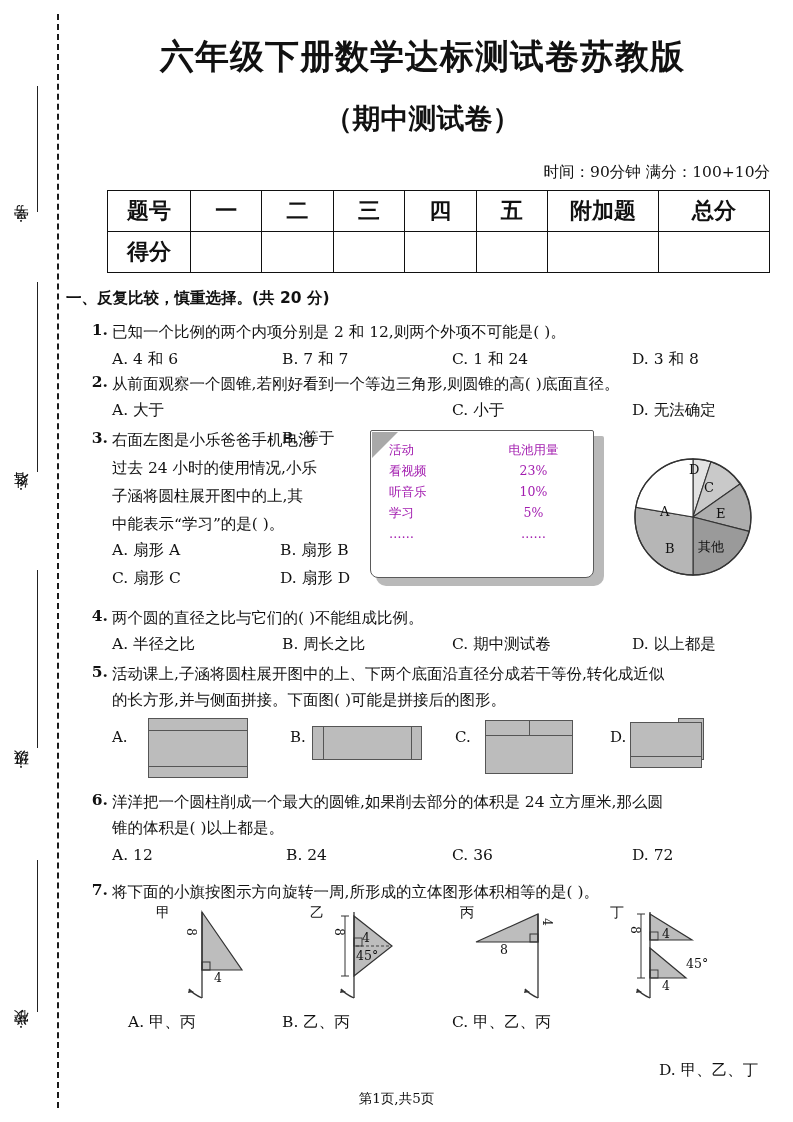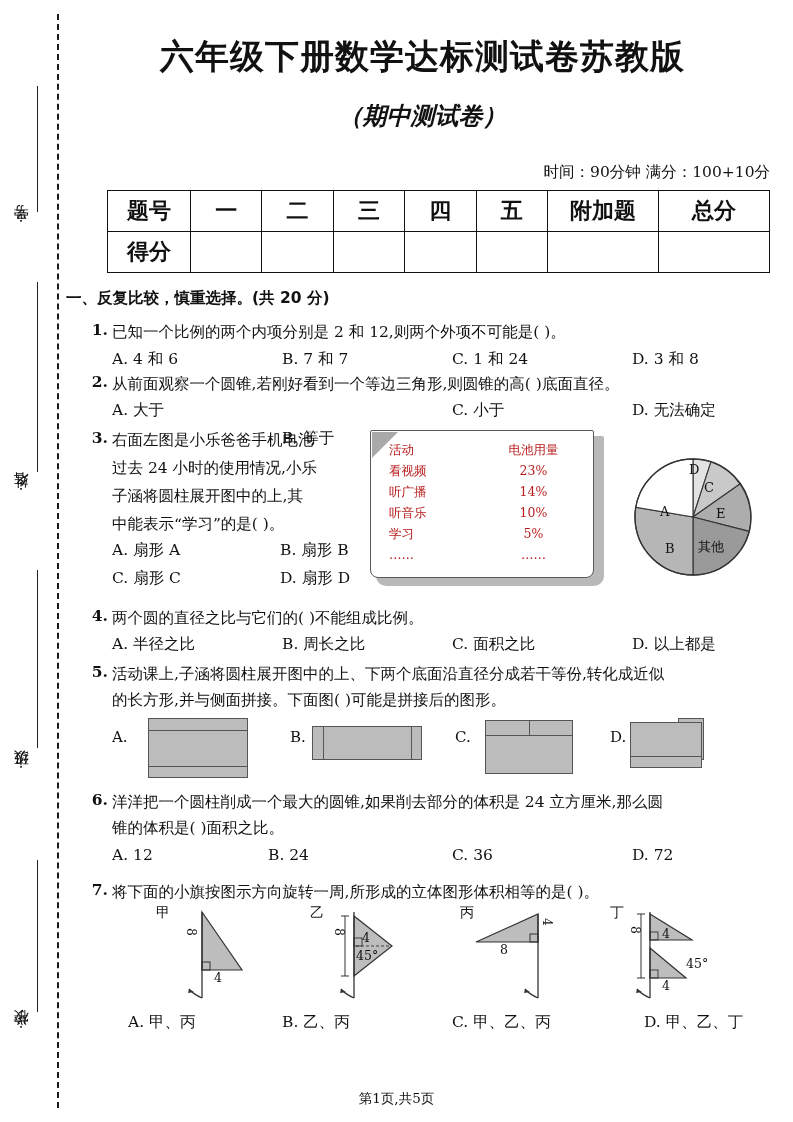--- a/index.html
+++ b/index.html
@@ -52,24 +52,23 @@
     font-size: 34px;
     font-weight: bold;
     letter-spacing: 1px;
     font-family: "DejaVu Serif", "Liberation Serif", serif;
   }
   .doc-subtitle {
     position: absolute;
     left: 70px; right: 18px;
     top: 100px;
     text-align: center;
-    font-size: 24px;
+    font-size: 28px;
     font-weight: bold;
     font-family: "DejaVu Serif", "Liberation Serif", serif;
-    font-style: italic;
   }
   .exam-meta {
     position: absolute;
     right: 23px;
     top: 162px;
     font-size: 15.5px;
     font-family: "DejaVu Serif", "Liberation Serif", serif;
     white-space: nowrap;
   }
 
@@ -164,21 +163,21 @@
     position: absolute;
     left: 12px; top: 8px;
     width: 198px;
     border-collapse: collapse;
   }
   .bt-table td {
     font-size: 12.5px;
     font-family: "DejaVu Serif", "Liberation Serif", serif;
     height: 19px;
     line-height: 19px;
-    color: #b91c1c;
+    color: #a21caf;
   }
   .bt-table td.act { text-align: left; padding-left: 6px; width: 96px; }
   .bt-table td.val { text-align: center; }
 
   
   .pie-wrap {
     position: absolute;
     left: 632px;
     top: 456px;
     width: 122px;
@@ -333,24 +332,20 @@
       <tbody>
           <tr>
         <td class="act">活动</td>
         <td class="val">电池用量</td>
       </tr>
       <tr>
         <td class="act">看视频</td>
         <td class="val">23%</td>
       </tr>
       <tr>
-        <td class="act">听广播</td>
-        <td class="val">14%</td>
-      </tr>
-      <tr>
         <td class="act">听音乐</td>
         <td class="val">10%</td>
       </tr>
       <tr>
         <td class="act">学习</td>
         <td class="val">5%</td>
       </tr>
       <tr>
         <td class="act">……</td>
         <td class="val">……</td>
@@ -384,21 +379,21 @@
   <span class="pie-label" style="left:66px; top:82px;">其他</span>
 </div>
 
 <div class="q-block" style="top:606px;">
   <span class="q-num">4.</span>
   <span class="q-text">两个圆的直径之比与它们的(      )不能组成比例。</span>
 </div>
 <div class="opt-row" style="top:634px;">
   <span class="opt" style="left:0px;">A. 半径之比</span>
   <span class="opt" style="left:170px;">B. 周长之比</span>
-  <span class="opt" style="left:340px;">C. 面积之比</span>
+  <span class="opt" style="left:340px;">C. 期中测试卷</span>
   <span class="opt" style="left:520px;">D. 以上都是</span>
 </div>
 
 <div class="q-block" style="top:662px;">
   <span class="q-num">5.</span>
   <span class="q-text" style="top:0px;">活动课上,子涵将圆柱展开图中的上、下两个底面沿直径分成若干等份,转化成近似</span>
   <span class="q-text" style="top:26px;">的长方形,并与侧面拼接。下面图(      )可能是拼接后的图形。</span>
 </div>
 
 <div class="fig5" style="left:112px; top:712px; width:160px; height:66px;">
@@ -425,25 +420,25 @@
 <div class="fig5" style="left:610px; top:712px; width:175px; height:66px;">
   <span class="lbl">D.</span>
   <div class="rectshape" style="left:68px; top:6px; width:26px; height:42px;"></div>
   <div class="rectshape" style="left:20px; top:10px; width:72px; height:46px;"></div>
   <div class="hline" style="left:20px; top:44px; width:72px;"></div>
 </div>
 
 <div class="q-block" style="top:790px;">
   <span class="q-num">6.</span>
   <span class="q-text" style="top:0px;">洋洋把一个圆柱削成一个最大的圆锥,如果削去部分的体积是 24 立方厘米,那么圆</span>
-  <span class="q-text" style="top:26px;">锥的体积是(      )面积之比。</span>
+  <span class="q-text" style="top:26px;">锥的体积是(      )以上都是。</span>
 </div>
 <div class="opt-row" style="top:846px;">
   <span class="opt" style="left:0px;">A. 12</span>
-  <span class="opt" style="left:156px;">B. 24</span>
+  <span class="opt" style="left:174px;">B. 24</span>
   <span class="opt" style="left:340px;">C. 36</span>
   <span class="opt" style="left:520px;">D. 72</span>
 </div>
 
 <div class="q-block" style="top:880px;">
   <span class="q-num">7.</span>
   <span class="q-text">将下面的小旗按图示方向旋转一周,所形成的立体图形体积相等的是(      )。</span>
 </div>
 
 <div class="flag" style="left:150px; top:904px; width:130px; height:100px;">
@@ -507,16 +502,16 @@
   <span class="dim rot" style="left:18px; top:22px;">8</span>
   <span class="dim" style="left:52px; top:22px;">4</span>
   <span class="dim" style="left:76px; top:52px;">45°</span>
   <span class="dim" style="left:52px; top:74px;">4</span>
 </div>
 
 <div class="opt-row" style="top:1012px;">
   <span class="opt" style="left:16px;">A. 甲、丙</span>
   <span class="opt" style="left:170px;">B. 乙、丙</span>
   <span class="opt" style="left:340px;">C. 甲、乙、丙</span>
-  <span class="opt" style="left:532px;">D. 甲、乙、丁</span>
+  <span class="opt" style="left:547px;margin-top:48px;">D. 甲、乙、丁</span>
 </div>
 
 <div class="page-footer">第1页,共5页</div>
 
 </body></html>

